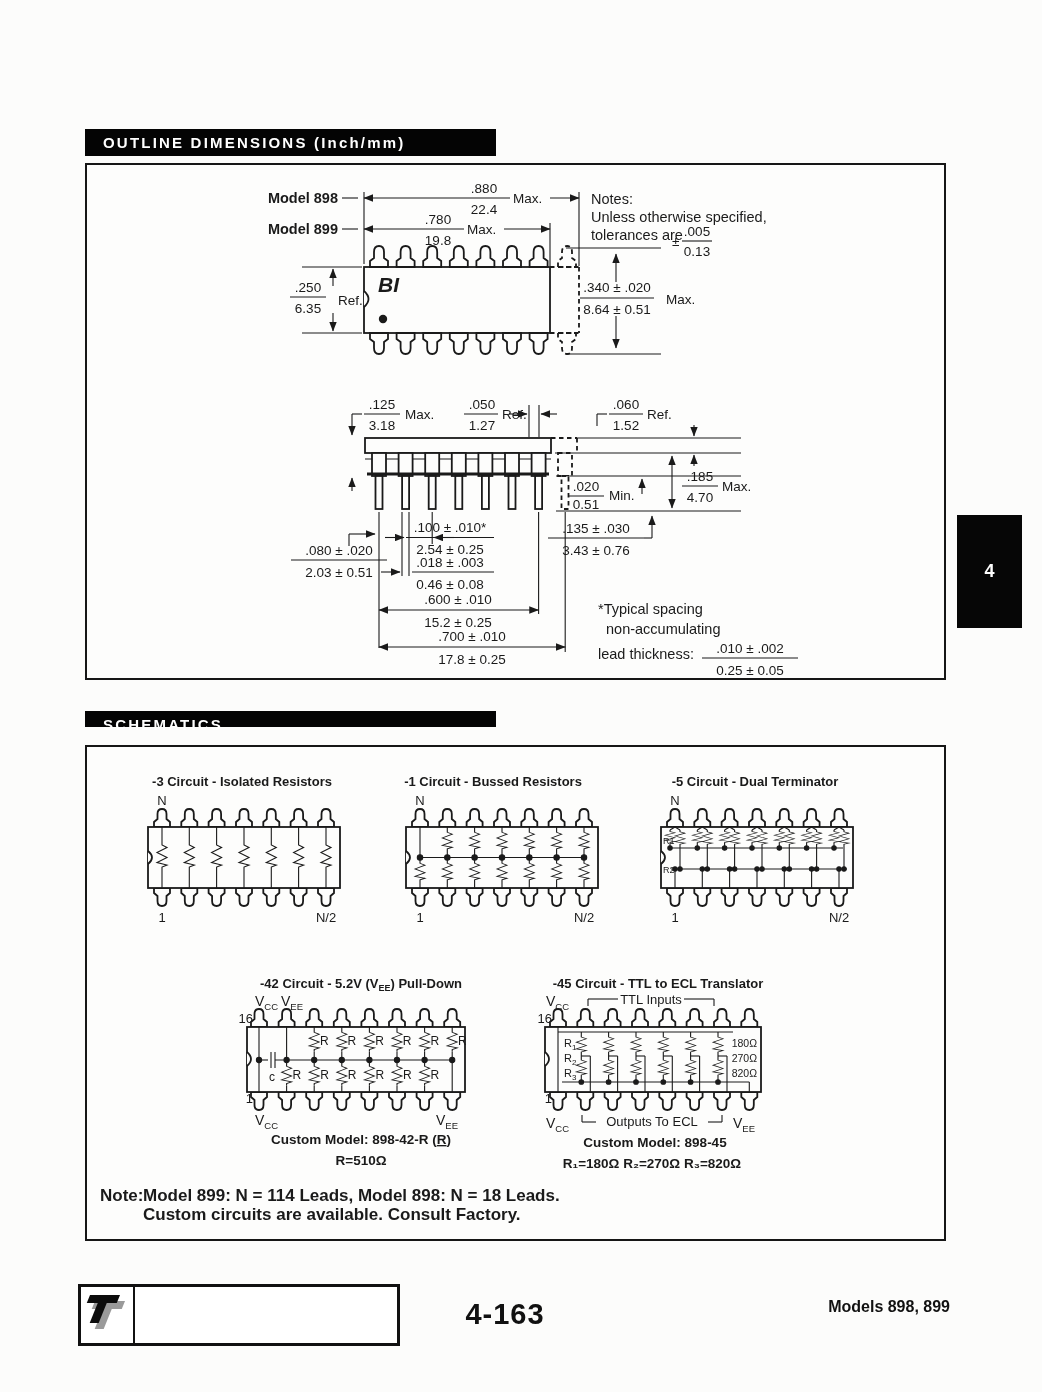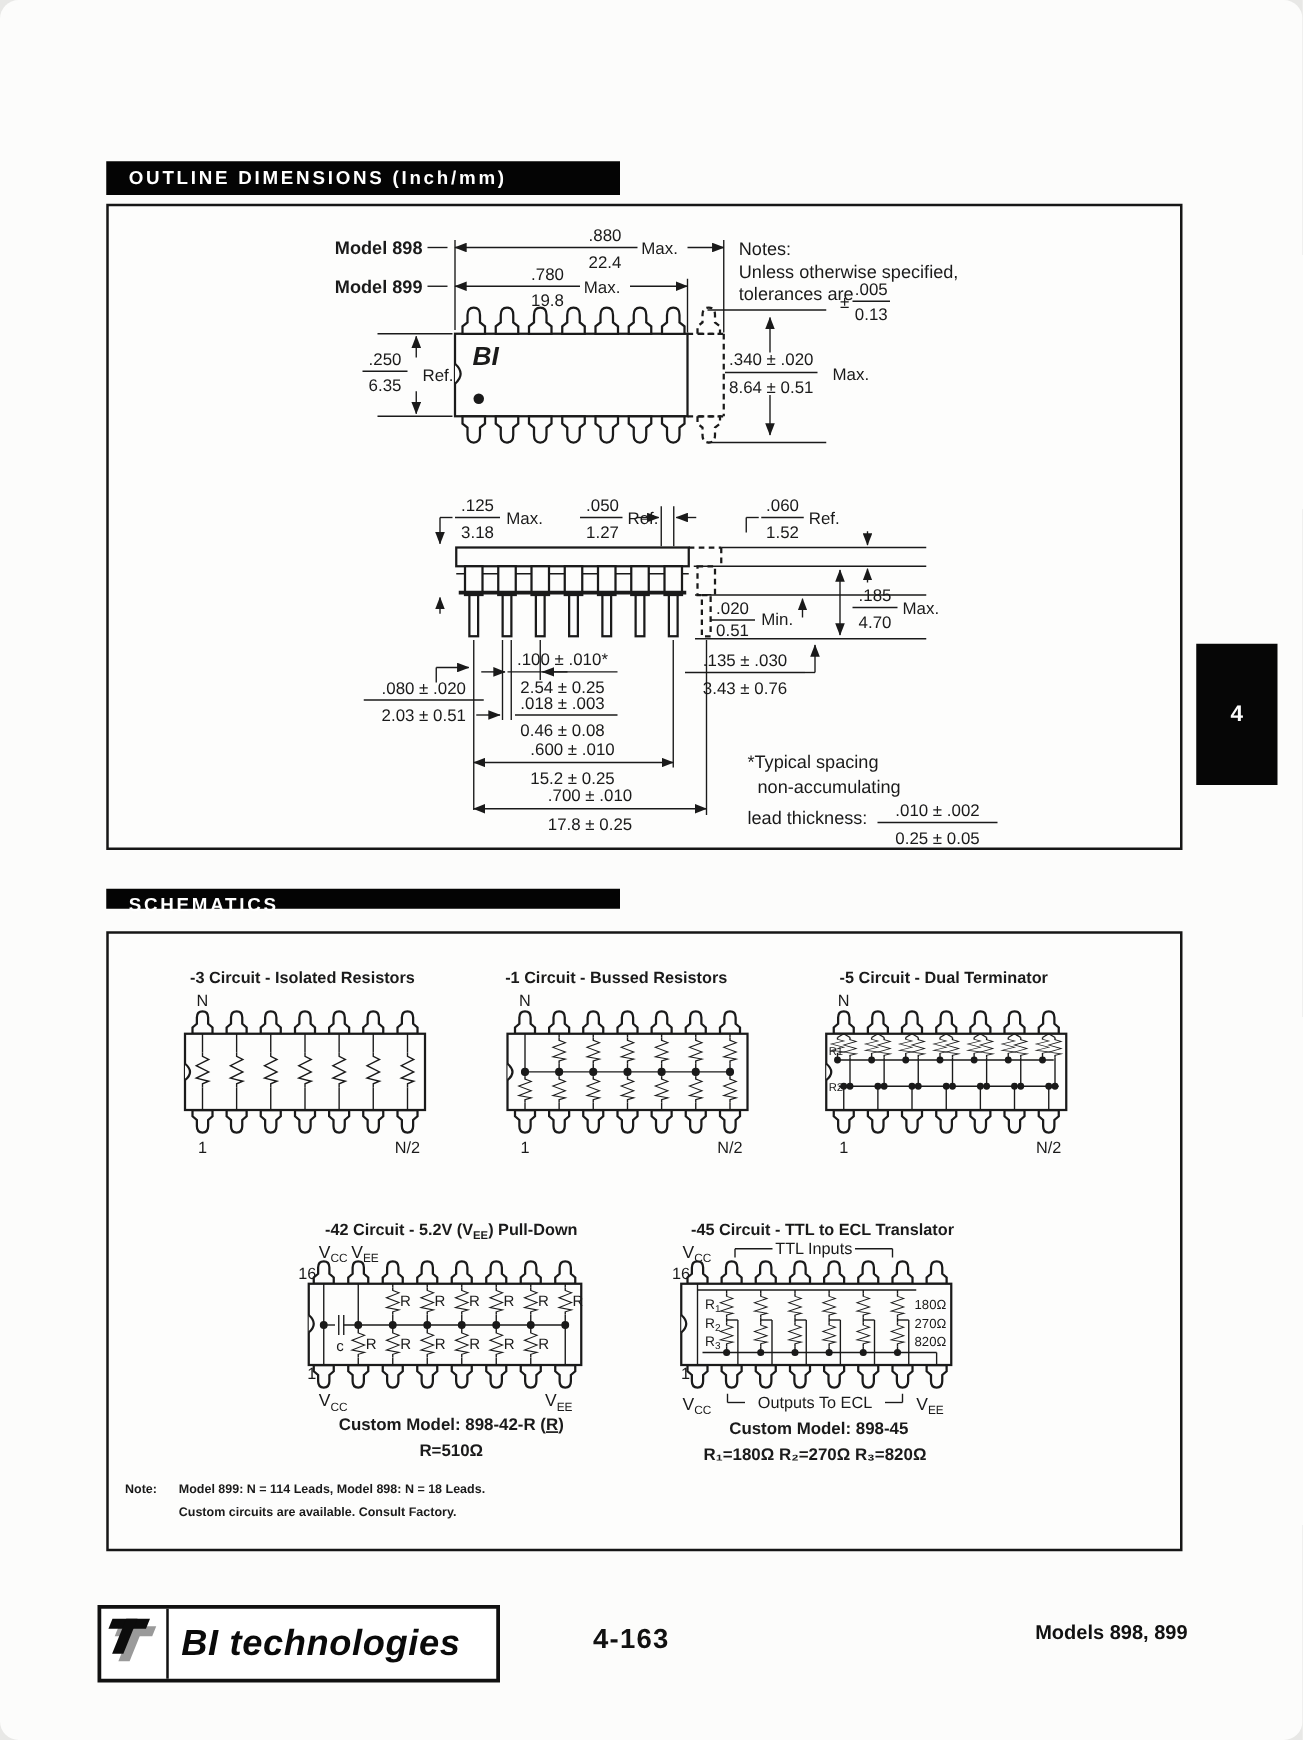--- a/index.html
+++ b/index.html
@@ -1,37 +1,37 @@
 <!DOCTYPE html>
 <html><head>
 <meta charset="utf-8">
 <style>
   html,body{margin:0;padding:0;background:#e8e8e6;}
   #page{position:relative;width:1042px;height:1392px;background:#fcfcfb;overflow:hidden;
-        font-family:"Liberation Sans","DejaVu Sans",sans-serif;color:#1a1a1a;border-radius:15px;}
+        font-family:"Liberation Sans","DejaVu Sans",sans-serif;color:#1a1a1a;}
   .bar{position:absolute;background:#040404;color:#fff;font-weight:bold;font-size:15px;
        letter-spacing:2.2px;line-height:27px;padding-left:18px;box-sizing:border-box;}
   .frame{position:absolute;border:2.5px solid #161616;box-sizing:border-box;background:#fdfdfc;}
   .tab4{position:absolute;background:#060606;color:#fdfdfd;font-weight:bold;font-size:18px;
         text-align:center;}
   svg{position:absolute;overflow:visible;}
   svg text{font-family:"Liberation Sans","DejaVu Sans",sans-serif;fill:#1a1a1a;}
   .d{font-size:13.5px;}
   .db{font-size:14.5px;font-weight:bold;}
   .nt{font-size:14.5px;}
   .st{font-size:13px;font-weight:bold;}
   .cap{font-size:13.5px;font-weight:bold;}
   .sl{font-size:13px;}
   .rl{font-size:12px;}
   .ln{stroke:#1a1a1a;stroke-width:1.1;fill:none;}
   .ln2{stroke:#1a1a1a;stroke-width:1.8;fill:none;}
   .ln3{stroke:#1a1a1a;stroke-width:3;fill:none;}
   .wf{fill:#fdfdfc;}
   .dsh{stroke-dasharray:4.5 3.5;}
-  .note{position:absolute;font-size:10px;font-weight:bold;color:#1a1a1a;}
+  .note{position:absolute;font-size:17px;font-weight:bold;color:#1a1a1a;}
   .ftxt{position:absolute;font-weight:bold;color:#111;}
   .logo-box{position:absolute;border:3px solid #111;box-sizing:border-box;display:flex;align-items:center;background:#fff;}
   .logo-glyph{width:52px;height:100%;border-right:2.5px solid #111;position:relative;flex:none;}
   .logo-text{font-style:italic;font-weight:bold;font-size:29px;letter-spacing:0.5px;padding-left:10px;color:#0a0a0a;white-space:nowrap;}
 </style>
 </head>
 <body>
 
 <div id="page">
 
@@ -720,18 +720,17 @@
         <g transform="translate(14,14) skewX(-22)" fill="#9a9a9a">
           <rect x="0" y="0" width="30" height="8"></rect>
           <rect x="11" y="0" width="9" height="28"></rect>
         </g>
         <g transform="translate(9,8) skewX(-22)" fill="#0c0c0c">
           <rect x="0" y="0" width="30" height="8"></rect>
           <rect x="11" y="0" width="9" height="28"></rect>
         </g>
       </svg>
     </div>
-    <div class="logo-text">BI technologies</div>
   </div>
-  <div class="ftxt" style="left:440px;top:1298px;width:130px;text-align:center;font-size:22px;letter-spacing:1px;">4-163</div>
+  <div class="ftxt" style="left:440px;top:1298px;width:130px;text-align:center;font-size:29px;letter-spacing:1px;">4-163</div>
   <div class="ftxt" style="left:690px;top:1298px;width:260px;text-align:right;font-size:16px;">Models 898, 899</div>
 
 </div>
 
 </body></html>

